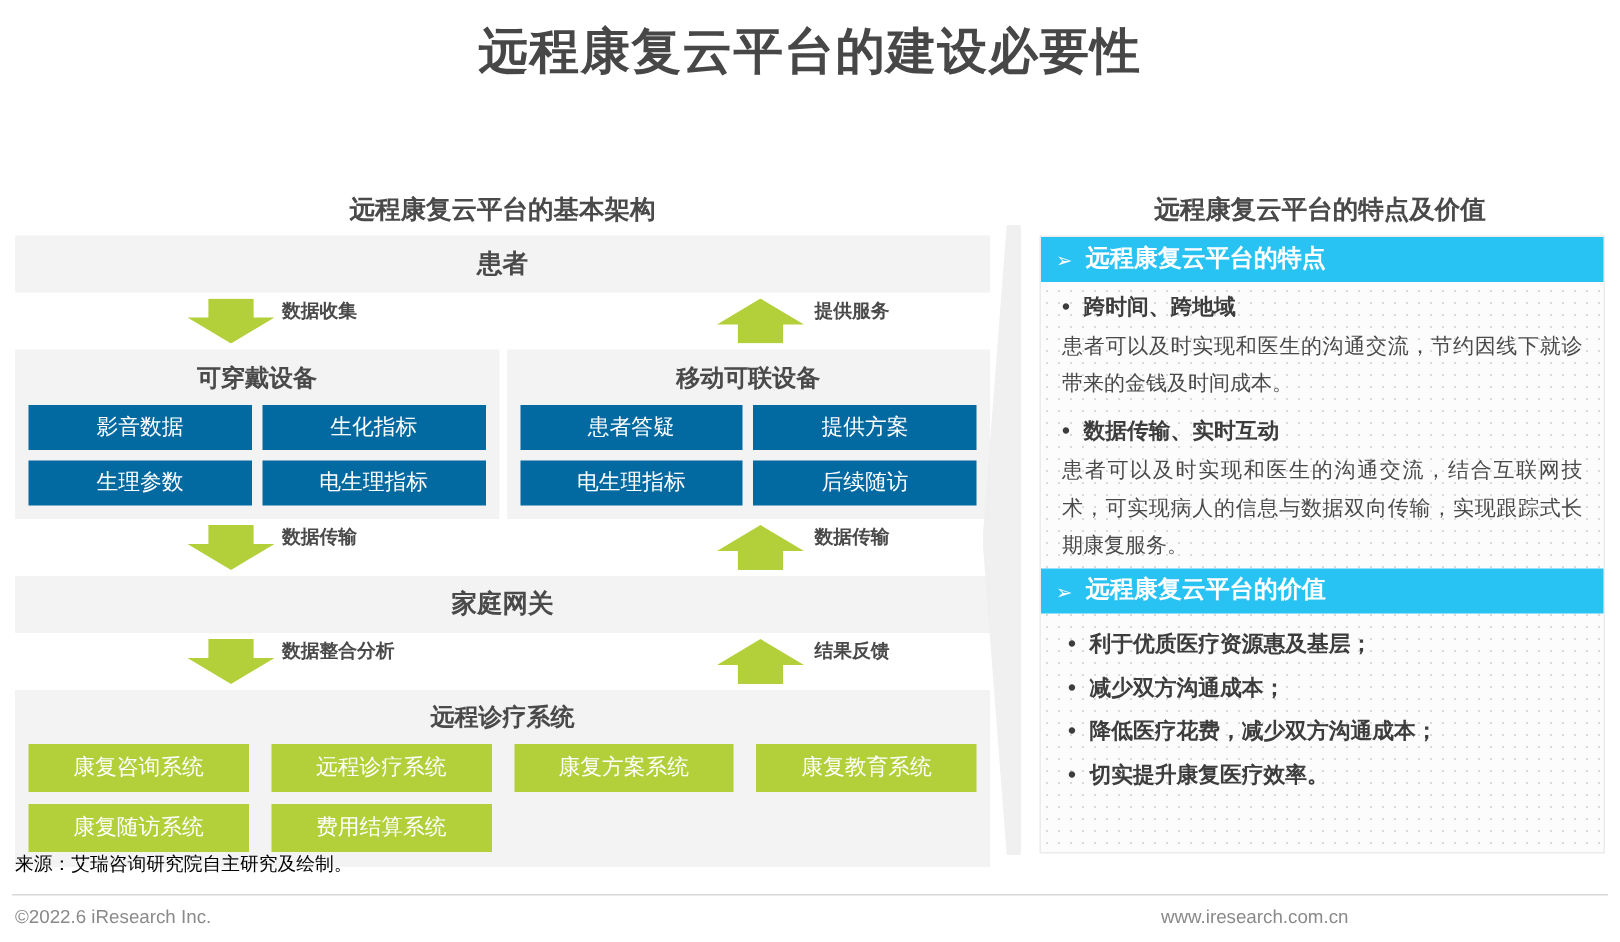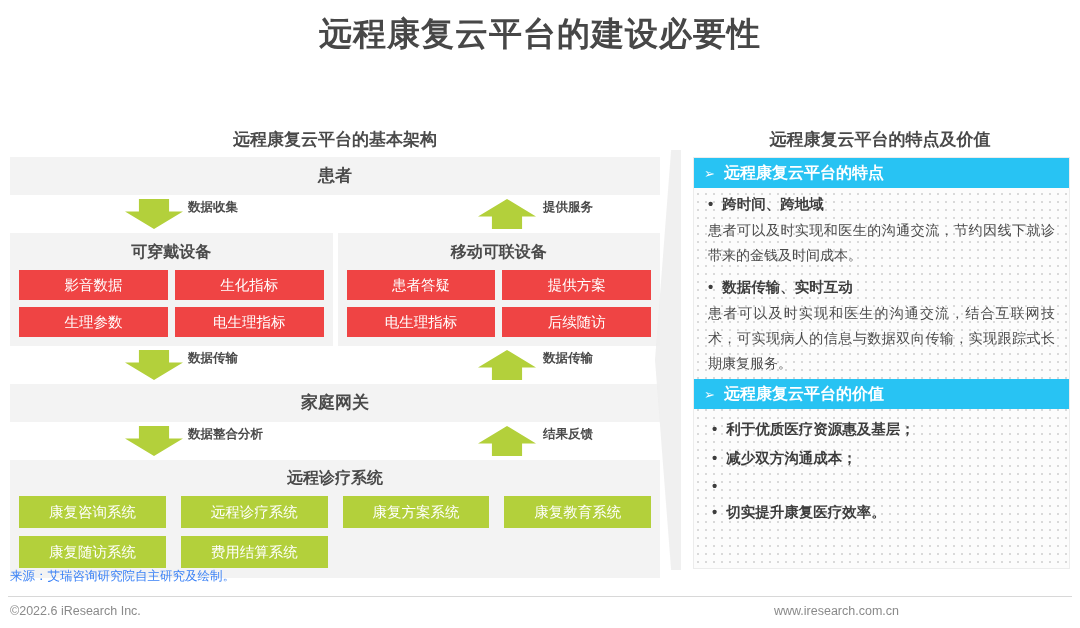--- a/index.html
+++ b/index.html
@@ -64,21 +64,21 @@
     flex: 1; background: #f3f3f3;
     padding: 6px 9px 9px 9px;
   }
   .group-title {
     text-align: center; font-size: 16px; font-weight: bold;
     color: #4a4a4a; padding: 3px 0 7px 0;
   }
   .chips { display: flex; flex-wrap: wrap; gap: 7px; }
   .chip {
     flex: 1 1 calc(50% - 4px);
-    background: #ef4444; color: #ffffff;
+    background: #0369a1; color: #ffffff;
     font-size: 14.5px;
     height: 30px; line-height: 30px;
     text-align: center;
   }
 
   .platform {
     background: #f3f3f3;
     padding: 5px 9px 10px 9px;
   }
   .platform-title {
@@ -91,21 +91,21 @@
   }
   .plat-chip {
     background: #b3d03b; color: #ffffff;
     font-size: 14.5px;
     height: 32px; line-height: 32px;
     text-align: center;
   }
 
   .source {
     position: absolute; top: 568px; left: 10px;
-    font-size: 12.5px; color: #3b82f6;
+    font-size: 12.5px; color: #000000;
   }
 
   
   .divider {
     position: absolute; top: 150px; left: 655px;
     width: 26px; height: 420px;
     background: #ededed;
     clip-path: polygon(100% 0%, 100% 100%, 62% 100%, 0% 50%, 62% 0%);
     opacity: .85;
   }
@@ -267,20 +267,21 @@
       <div class="value-item">
         <span class="dot">•</span>
         <span>利于优质医疗资源惠及基层；</span>
       </div>
       <div class="value-item">
         <span class="dot">•</span>
         <span>减少双方沟通成本；</span>
       </div>
       <div class="value-item">
         <span class="dot">•</span>
+        <span>降低医疗花费，减少双方沟通成本；</span>
       </div>
       <div class="value-item">
         <span class="dot">•</span>
         <span>切实提升康复医疗效率。</span>
       </div>
     </div>
   </div>
 
   <div class="foot-rule"></div>
   <div class="foot-left">©2022.6 iResearch Inc.</div>

